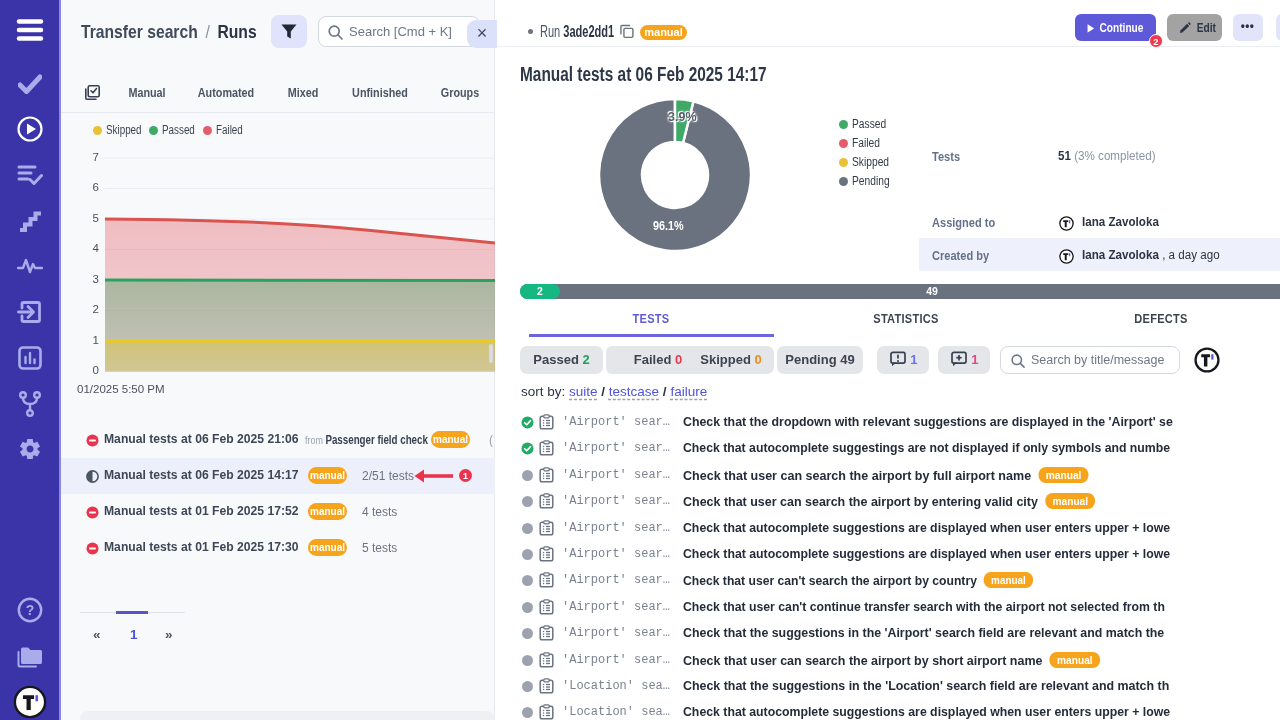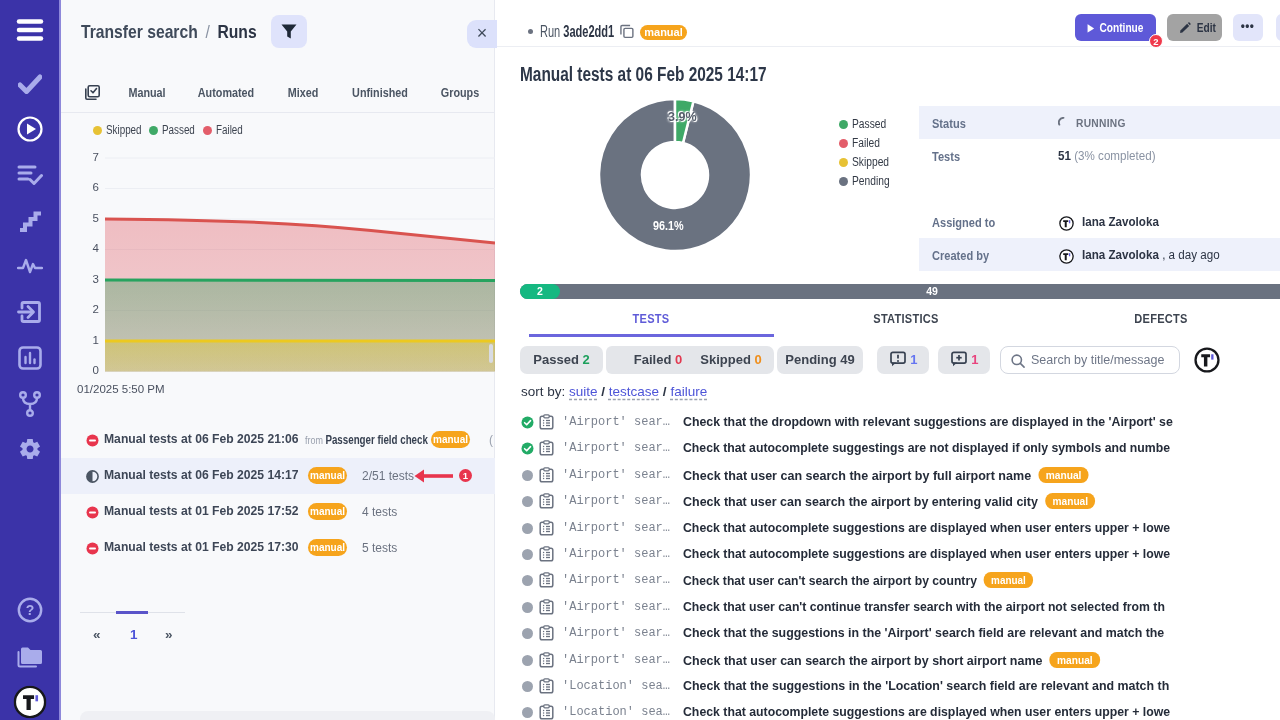--- a/index.html
+++ b/index.html
@@ -182,20 +182,26 @@
       <path d="M9.8 10 L21.2 10 L21.2 13.8 L17.8 13.8 L17.8 25.2 L13.4 25.2 L13.4 13.8 L9.8 13.8 Z" fill="#17181c"></path>
       <rect x="22.6" y="10" width="2.7" height="6.3" fill="#5e59d8"></rect>
     </svg>
   </div>
 
   <div id="lpanel">
     <div class="lp-title">Transfer search <span class="sep">/</span> <span style="color:#2c3444;">Runs</span></div>
     <div class="filter-btn">
       <svg style="position:absolute;left:10px;top:9px;" width="16" height="15" viewBox="0 0 16 15">
         <path d="M0.5 0.5 L15.5 0.5 L9.8 7.5 L9.8 14.5 L6.2 12.5 L6.2 7.5 Z" fill="#1f2937"></path>
+      </svg>
+    </div>
+    <div class="search-box">Search [Cmd + K]
+      <svg style="position:absolute;left:9px;top:8px;" width="15" height="15" viewBox="0 0 15 15">
+        <circle cx="6.2" cy="6.2" r="5" stroke="#6e7687" stroke-width="1.7" fill="none"></circle>
+        <line x1="10" y1="10" x2="14" y2="14" stroke="#6e7687" stroke-width="1.7" stroke-linecap="round"></line>
       </svg>
     </div>
     <div class="close-btn">×</div>
     <div class="lp-tabs">
       <svg style="position:absolute;left:24px;top:13px;" width="15" height="15" viewBox="0 0 15 15">
         <rect x="3.2" y="0.8" width="11" height="11" rx="1.5" stroke="#374151" stroke-width="1.6" fill="none"></rect>
         <path d="M6 5.8 L8 7.8 L11.5 3.6" stroke="#374151" stroke-width="1.6" fill="none" stroke-linecap="round" stroke-linejoin="round"></path>
         <path d="M0.8 4 L0.8 13 Q0.8 14.2 2 14.2 L11 14.2" stroke="#374151" stroke-width="1.6" fill="none" stroke-linecap="round"></path>
       </svg>
       <div class="lp-tab" style="left:46px; width:80px;">Manual</div>
@@ -333,27 +339,20 @@
       </g>
     </svg>
     <div style="position:absolute;left:172px;top:110px;font-size:12.5px;font-weight:bold;color:#555d6b;text-shadow:0 0 3px #fff,0 0 3px #fff,1px 1px 0 #fff,-1px -1px 0 #fff;">3.9%</div>
     <div style="position:absolute;left:157px;top:219px;font-size:12px;font-weight:bold;color:#fff;transform:scaleX(0.9);transform-origin:0 0;">96.1%</div>
 
     <div class="dlegend" style="top:117px;"><span class="dot" style="background:#3fa967;"></span><span class="t">Passed</span></div>
     <div class="dlegend" style="top:136px;"><span class="dot" style="background:#e35d6a;"></span><span class="t">Failed</span></div>
     <div class="dlegend" style="top:155px;"><span class="dot" style="background:#e7c235;"></span><span class="t">Skipped</span></div>
     <div class="dlegend" style="top:174px;"><span class="dot" style="background:#6a7280;"></span><span class="t">Pending</span></div>
 
-    <div class="strow alt" style="top:106px;">
-        <div class="sl">Status</div>
-      <svg style="position:absolute;left:139px;top:11px;" width="11" height="11" viewBox="0 0 13 13">
-          <path d="M6.5 1 A5.5 5.5 0 0 0 1.6 9" stroke="#6b7280" stroke-width="2.2" fill="none" stroke-linecap="round"></path>
-        </svg>
-      <div class="sv" style="left:157px;top:11px;font-size:11px;font-weight:bold;color:#6b7280;letter-spacing:0.3px;">RUNNING</div>
-      </div>
     <div class="strow" style="top:139px;">
         <div class="sl">Tests</div>
         <div class="sv"><b>51</b> <span style="color:#8a93a3;">(3% completed)</span></div>
       </div>
     <div class="strow alt" style="top:238px;">
         <div class="sl">Created by</div>
       <svg class="tavatar" style="position:absolute;left:140px;top:11px;" width="15" height="15" viewBox="0 0 34 34">
           <circle cx="17" cy="17" r="15" fill="#fff" stroke="#17181c" stroke-width="3"></circle>
           <path d="M9.5 9.5 L21 9.5 L21 13.5 L17.5 13.5 L17.5 25.5 L13 25.5 L13 13.5 L9.5 13.5 Z" fill="#17181c"></path>
           <rect x="22.5" y="9.5" width="3" height="7" fill="#5e59d8"></rect>

